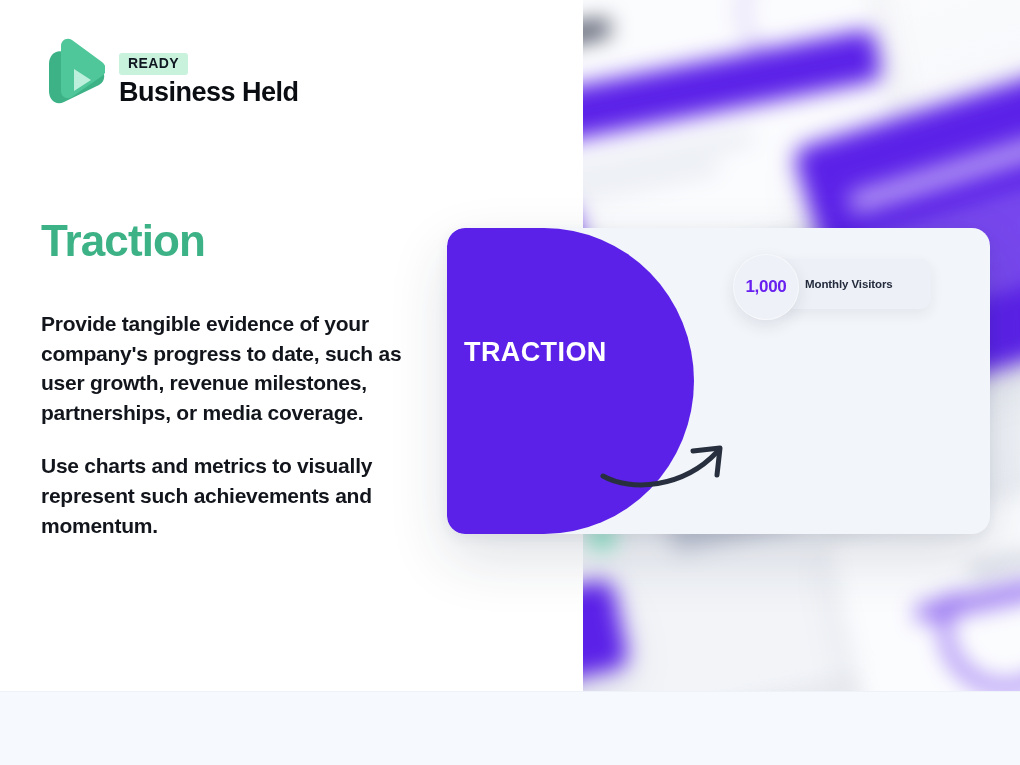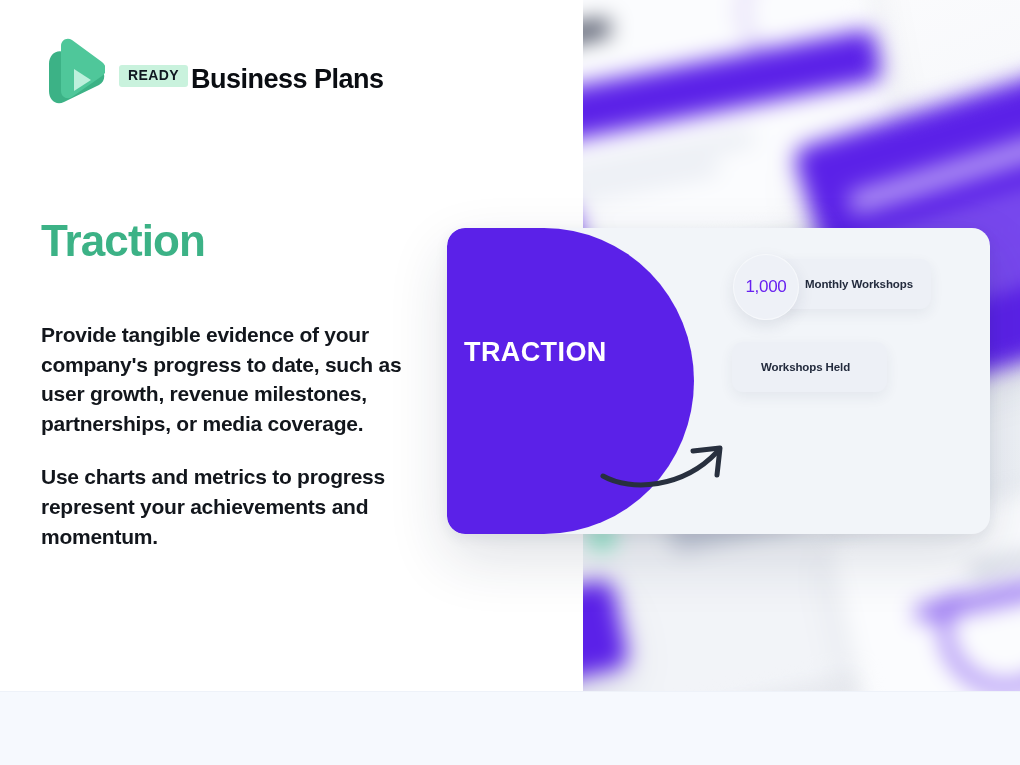--- a/index.html
+++ b/index.html
@@ -48,37 +48,37 @@
 
   
   .bottom-strip {
     position:absolute; left:0; top:691px; width:1020px; height:74px;
     background:#f6f9fe; border-top:1px solid #eef2f9;
   }
 
   
   .brand { position:absolute; left:41px; top:38px; display:flex; align-items:center; gap:14px; }
   .logo-mark { width:64px; height:80px; position:relative; }
-  .brand-text { display:flex; align-items:flex-start; gap:3px; padding-top:4px; }
+  .brand-text { display:flex; flex-direction:column; align-items:flex-start; gap:3px; padding-top:4px; }
   .badge-ready {
     background:#c9f2dd; color:#0f1720;
     font-size:14px; font-weight:700; letter-spacing:.4px;
     padding:3px 9px 4px; border-radius:3px; line-height:1.05;
   }
   .brand-title {
     font-size:27px; font-weight:700; color:#0a0d12; letter-spacing:-.5px; line-height:1.1;
   }
 
   
   .headline {
     position:absolute; left:41px; top:218px;
     font-size:44px; font-weight:700; color:#3cb286; letter-spacing:-.9px; line-height:1.05;
   }
   .body-copy {
-    position:absolute; left:41px; top:320px; width:392px;
+    position:absolute; left:41px; top:309px; width:392px;
     font-size:21px; font-weight:700; color:#12161c; line-height:1.41; letter-spacing:-.25px;
   }
   .body-copy p + p { margin-top:24px; }
 
   
   .card {
     position:absolute; left:447px; top:228px; width:543px; height:306px;
     background:#f2f5f9; border-radius:18px;
     box-shadow:0 24px 60px rgba(30,40,70,.14), 0 4px 14px rgba(30,40,70,.07);
     overflow:hidden;
@@ -111,21 +111,21 @@
   .metric-label {
     font-size:11.5px; font-weight:700; color:#232b3d; line-height:1.25; letter-spacing:-.1px;
   }
   .metric-circle {
     position:absolute; left:0; top:0; width:66px; height:66px; border-radius:50%;
     background:#eef1f7;
     box-shadow:0 6px 16px rgba(40,50,80,.10), inset 0 0 0 1px #f6f8fb;
     display:flex; align-items:center; justify-content:center;
     z-index:2;
   }
-  .metric-value { font-size:17px; font-weight:400; letter-spacing:-.3px;text-align:center; }
+  .metric-value { font-size:17px; font-weight:700; letter-spacing:-.3px;text-align:center; }
 </style>
 </head>
 <body>
 
 <div class="stage">
 
   <div class="bg-panel">
     <div class="blurwrap">
 
       <div class="slide white" style="left:-60px; top:10px; width:420px; height:300px; transform:rotate(-11deg);">
@@ -169,57 +169,54 @@
   <div class="brand">
     <div class="logo-mark">
       <svg width="64" height="80" viewBox="0 0 64 80" xmlns="http://www.w3.org/2000/svg">
         <path d="M8 26 C8 17 15 11 23 14 L58 30 C65 33 65 43 58 47 L23 64 C15 68 8 62 8 53 Z" fill="#3cb286"></path>
         <path d="M20 8 C20 2 26 -1 31 2 L61 24 C66 28 66 35 61 38 L31 59 C26 62 20 59 20 53 Z" fill="#4fc79a"></path>
         <path d="M33 31 L50 42 L33 53 Z" fill="#bdf0dc"></path>
       </svg>
     </div>
     <div class="brand-text">
       <span class="badge-ready">READY</span>
-      <span class="brand-title">Business Plans</span>
+      <span class="brand-title">Business Held</span>
     </div>
   </div>
 
   <h1 class="headline">Traction</h1>
 
   <div class="body-copy">
     <p>Provide tangible evidence of your company's progress to date, such as user growth, revenue milestones, partnerships, or media coverage.</p>
-    <p>Use charts and metrics to progress represent your achievements and momentum.</p>
+    <p>Use charts and metrics to visually represent such achievements and momentum.</p>
   </div>
 
   <div class="card">
 
     <div class="card-purple"></div>
 
     <div class="card-title">TRACTION</div>
 
     <svg class="arrow-svg" viewBox="0 0 145 80" xmlns="http://www.w3.org/2000/svg">
       <path d="M6 58 C34 74 86 70 120 34" fill="none" stroke="#28303f" stroke-width="5" stroke-linecap="round"></path>
       <path d="M96 33 L123 30 L120 57" fill="none" stroke="#28303f" stroke-width="5" stroke-linecap="round" stroke-linejoin="round"></path>
     </svg>
 
     <div class="metrics">
 
       <div class="metric">
         <div class="metric-pill">
-          <span class="metric-label">Monthly Workshops</span>
+          <span class="metric-label">Monthly Visitors</span>
         </div>
         <div class="metric-circle">
           <span class="metric-value" style="color:#6820f0">1,000</span>
         </div>
       </div>
 
       <div class="metric" style="margin-left:-44px; width:240px;">
-        <div class="metric-pill">
-          <span class="metric-label">Workshops Held</span>
-        </div>
       </div>
 
       <div class="metric">
       </div>
 
     </div>
   </div>
 
   <div class="bottom-strip"></div>
 

